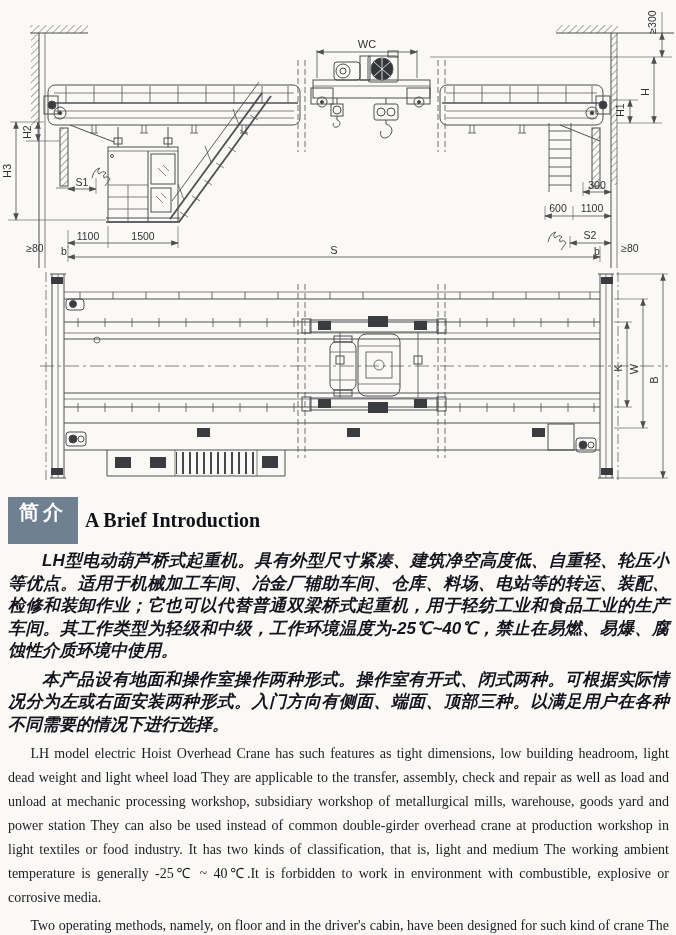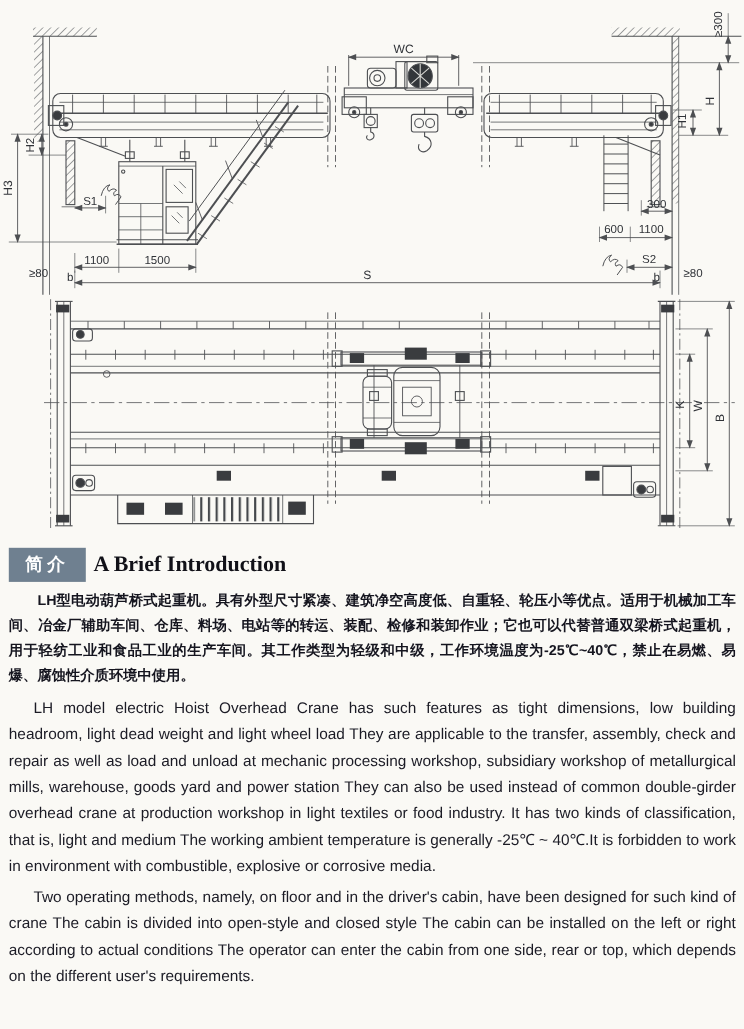--- a/index.html
+++ b/index.html
@@ -9,35 +9,36 @@
     font-family:"Liberation Sans",sans-serif;
     color:#1a1a24;
   }
   .page{width:676px;height:935px;position:relative;}
   svg text{user-select:none;}
   .lbl{font:10.5px "Liberation Sans",sans-serif;fill:#303338;}
   .lbl-big{font:11px "Liberation Sans",sans-serif;fill:#303338;}
   .intro{padding:0 7px 0 8px;}
   .intro-head{display:flex;align-items:center;margin:3px 0 6px 0;}
   .badge{
-    display:inline-block;width:70px;height:31px;line-height:31px;
-    text-align:center;color:#ffffff;font-size:16px;font-weight:bold;
+    display:inline-block;width:70px;height:47px;line-height:31px;
+    text-align:center;color:#ffffff;font-size:20px;font-weight:bold;
     letter-spacing:4px;
   }
   .intro-title{
     font-family:"Liberation Serif",serif;font-weight:bold;
     font-size:20px;margin-left:7px;color:#111118;
   }
   .cn{
-    font-size:13px;font-weight:bold;line-height:22.5px;
+    font-size:17px;font-weight:bold;line-height:22.5px;
     text-align:justify;text-indent:2em;margin:0 0 6px 0;color:#15151f;
     font-family:"Liberation Sans",sans-serif;
+    font-style:italic;
   }
   .en{
-    font-family:Liberation Sans, sans-serif;
+    font-family:Liberation Serif, serif;
     font-size:14px;line-height:24px;text-align:justify;
     text-indent:1.6em;margin:0 0 4px 0;color:#1b1b25;
   }
 </style>
 </head>
 <body>
 
 <div class="page">
 
 <svg width="676" height="490" viewBox="0 0 676 490">
@@ -412,17 +413,18 @@
   </g>
 </svg>
 
 
 <div class="intro">
   <div class="intro-head">
     <span class="badge" style="background:#6f8090">简介</span>
     <span class="intro-title">A Brief Introduction</span>
   </div>
   <p class="cn">LH型电动葫芦桥式起重机。具有外型尺寸紧凑、建筑净空高度低、自重轻、轮压小等优点。适用于机械加工车间、冶金厂辅助车间、仓库、料场、电站等的转运、装配、检修和装卸作业；它也可以代替普通双梁桥式起重机，用于轻纺工业和食品工业的生产车间。其工作类型为轻级和中级，工作环境温度为-25℃~40℃，禁止在易燃、易爆、腐蚀性介质环境中使用。</p>
+  <p class="cn">本产品设有地面和操作室操作两种形式。操作室有开式、闭式两种。可根据实际情况分为左或右面安装两种形式。入门方向有侧面、端面、顶部三种。以满足用户在各种不同需要的情况下进行选择。</p>
   <p class="en">LH model electric Hoist Overhead Crane has such features as tight dimensions, low building headroom, light dead weight and light wheel load They are applicable to the transfer, assembly, check and repair as well as load and unload at mechanic processing workshop, subsidiary workshop of metallurgical mills, warehouse, goods yard and power station They can also be used instead of common double-girder overhead crane at production workshop in light textiles or food industry. It has two kinds of classification, that is, light and medium The working ambient temperature is generally -25℃ ~ 40℃.It is forbidden to work in environment with combustible, explosive or corrosive media.</p>
   <p class="en">Two operating methods, namely, on floor and in the driver's cabin, have been designed for such kind of crane The cabin is divided into open-style and closed style The cabin can be installed on the left or right according to actual conditions The operator can enter the cabin from one side, rear or top, which depends on the different user's requirements.</p>
 </div>
 
 </div>
 
 </body></html>

